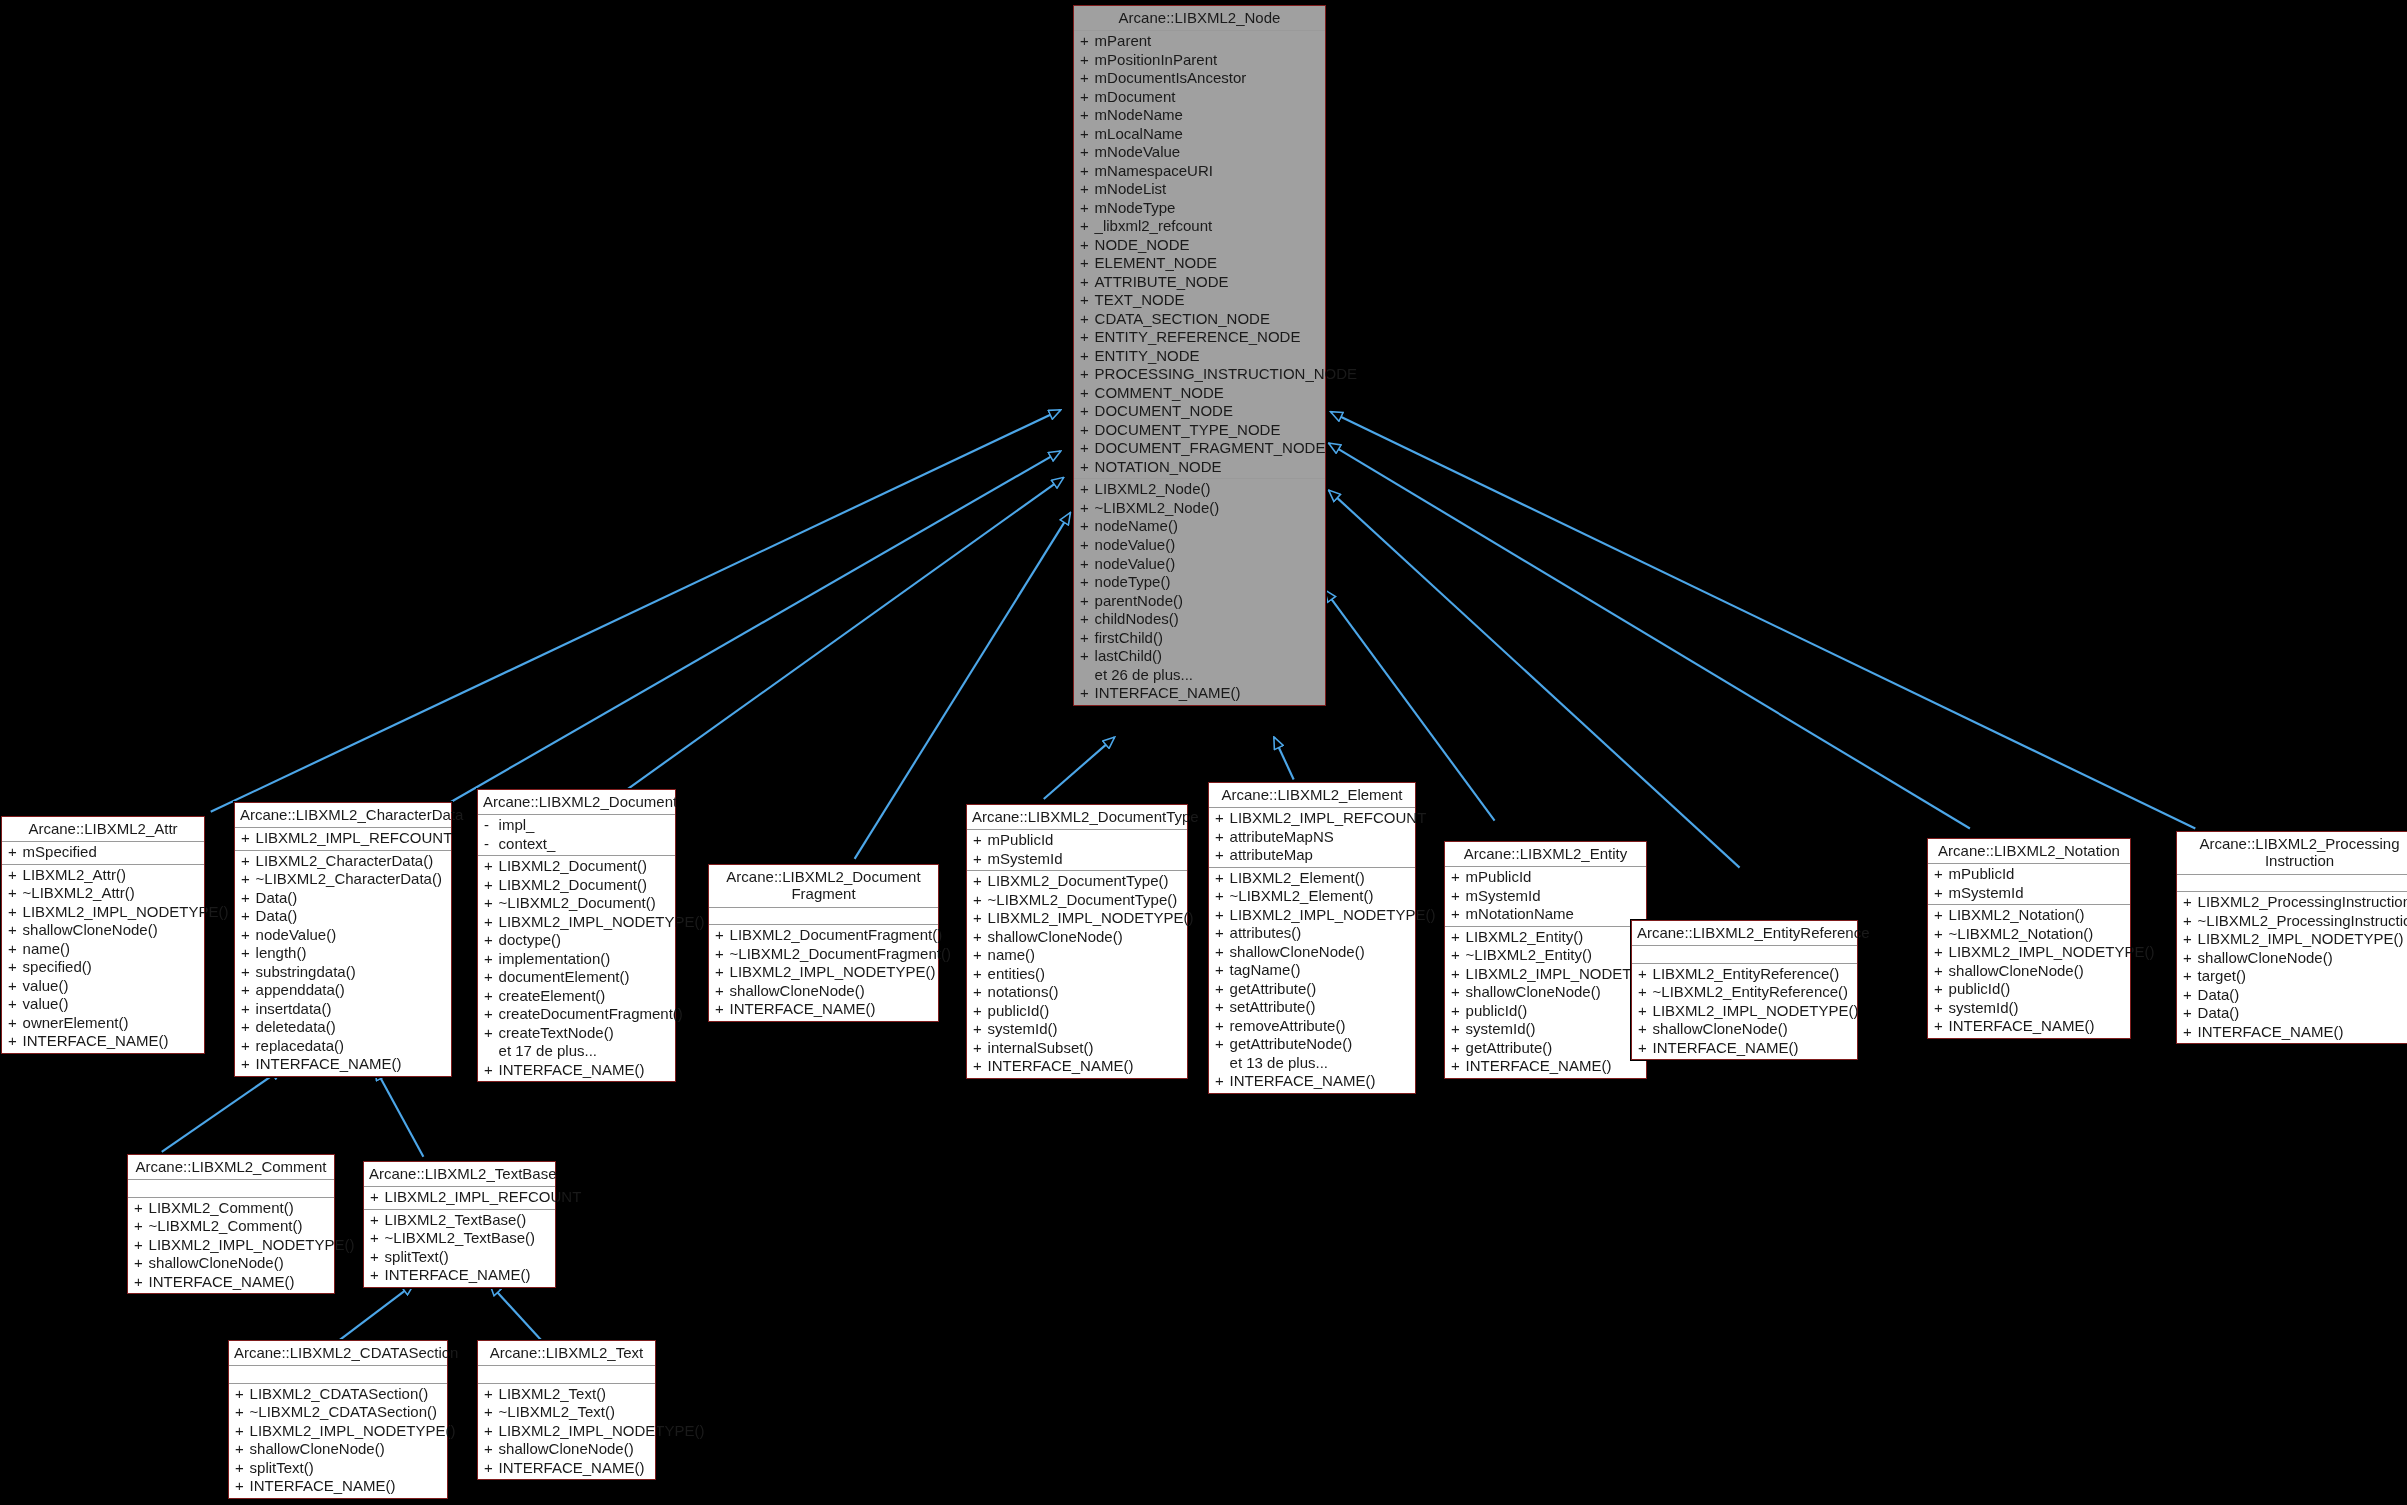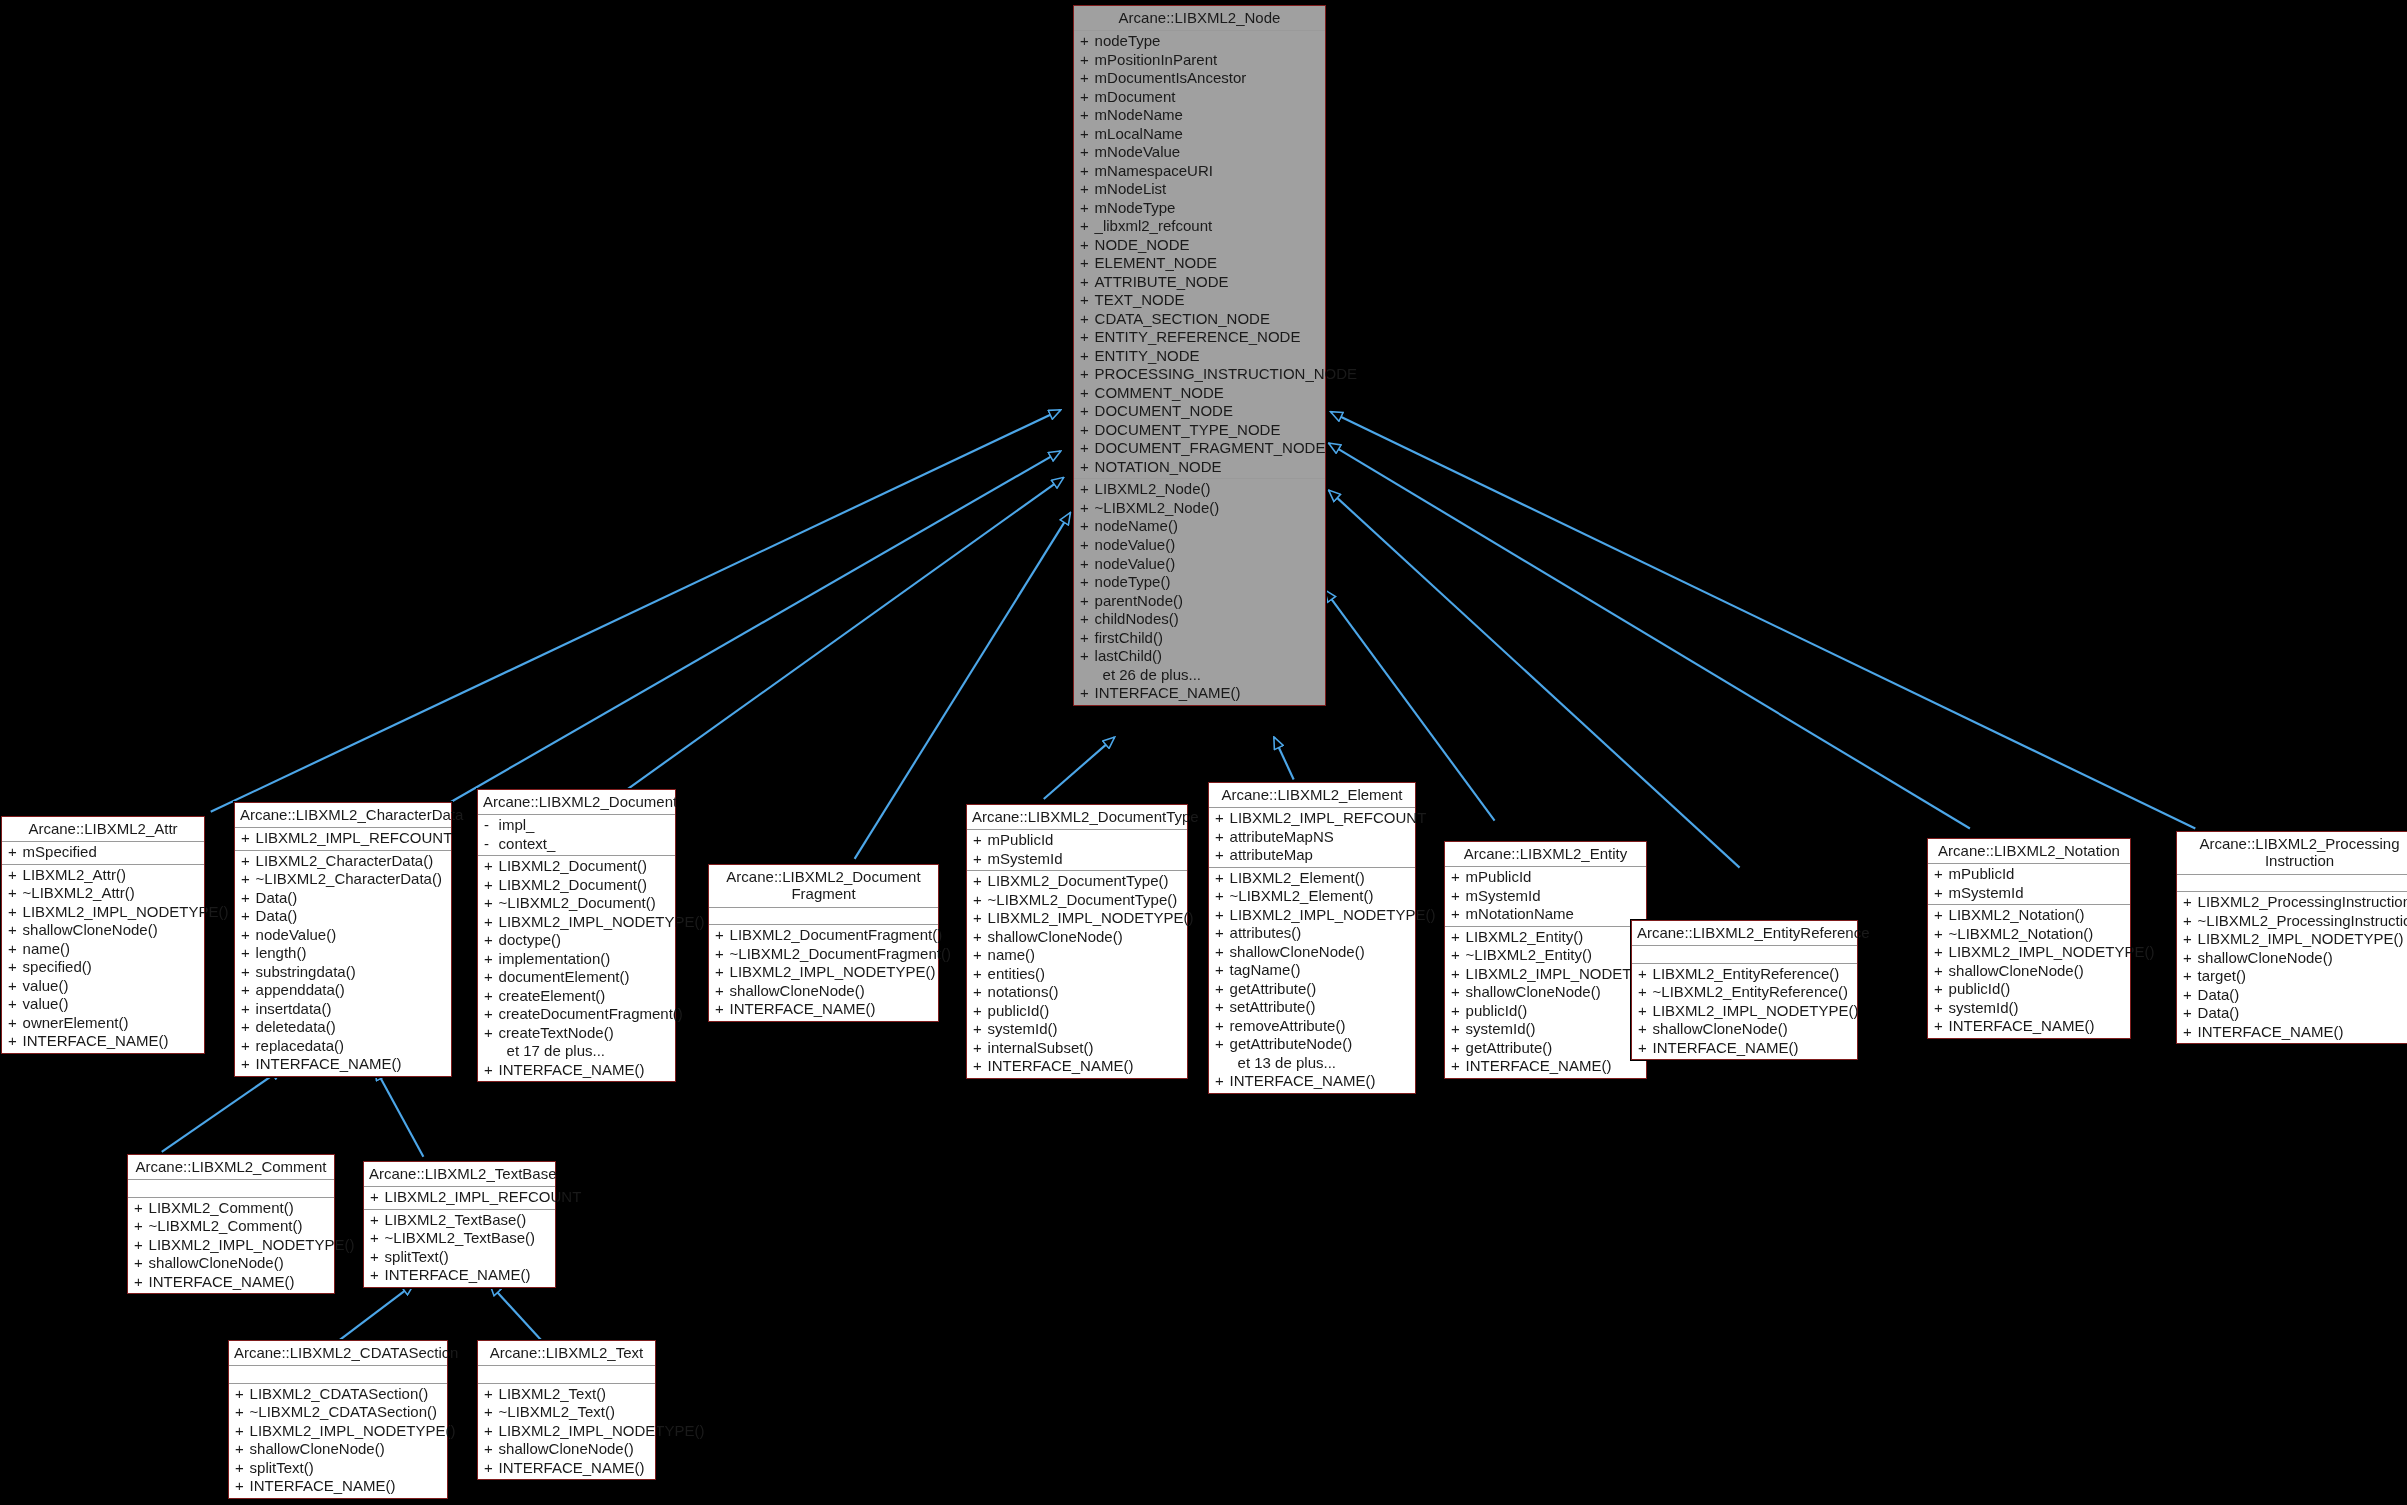--- a/index.html
+++ b/index.html
@@ -57,21 +57,21 @@
     padding: 0 3.9px 0 5.9px;
     display: flex;
   }
   .uml-row .vis {
     display: inline-block;
     width: 14.7px;
     flex: 0 0 auto;
     text-align: left;
   }
   .uml-row .nm { flex: 1 1 auto; }
-  .uml-row.more { padding-left: 20.6px; margin-left: 8px; }
+  .uml-row.more { padding-left: 20.6px; }
 </style>
 </head>
 <body>
 
 <div id="stage">
 
   <svg id="edges" viewBox="0 0 2456 1536">
     <defs>
       <marker id="uml-arrow" markerWidth="14" markerHeight="12" refX="12.5" refY="6" orient="auto" markerUnits="userSpaceOnUse">
         <path d="M1,1 L13,6 L1,11 z" fill="#000000" stroke="#4ca6e8" stroke-width="1.6"></path>
@@ -107,21 +107,21 @@
 
       <path d="M 553,1368 L 500,1310"></path>
     </g>
   </svg>
 
   <div class="umlbox root" style="left:1073px; top:4.9px; width:253px;">
     <div class="uml-title">Arcane::LIBXML2_Node</div>
     <div class="uml-compartment">
         <div class="uml-row">
           <span class="vis">+</span>
-          <span class="nm">nodeType</span>
+          <span class="nm">mParent</span>
         </div>
         <div class="uml-row">
           <span class="vis">+</span>
           <span class="nm">mPositionInParent</span>
         </div>
         <div class="uml-row">
           <span class="vis">+</span>
           <span class="nm">mDocumentIsAncestor</span>
         </div>
         <div class="uml-row">

